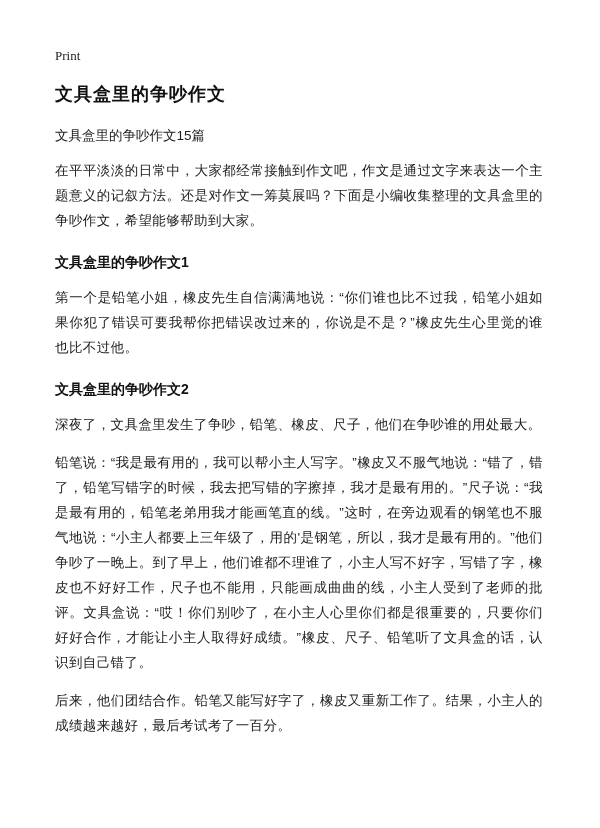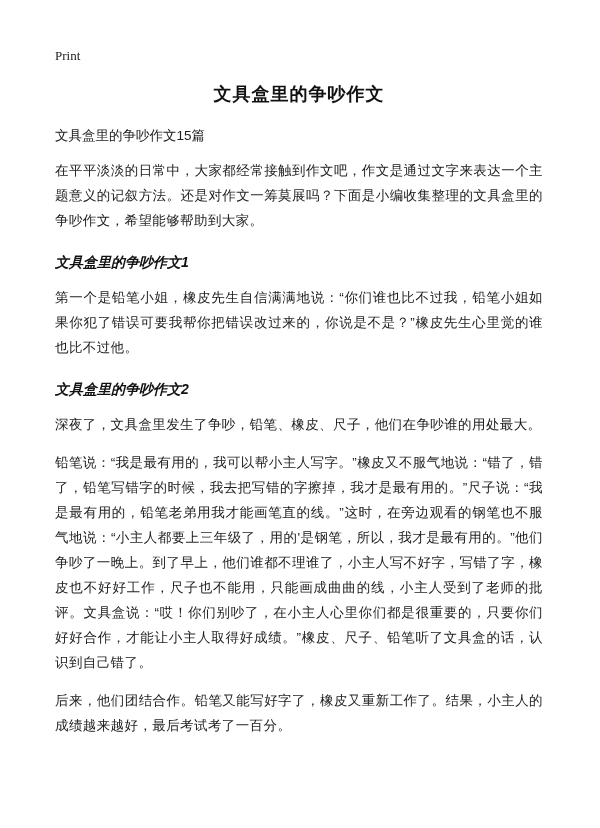--- a/index.html
+++ b/index.html
@@ -20,42 +20,40 @@
     font-family: "Liberation Serif", "DejaVu Serif", serif;
     font-size: 13px;
     color: #1c1c1c;
     margin-bottom: 18px;
     cursor: pointer;
     display: inline-block;
   }
   h1.title {
     font-size: 18px;
     font-weight: bold;
-    text-align: center;
     letter-spacing: 1px;
     margin: 0 0 21px 0;
     color: #111;
   }
   .subtitle {
     font-size: 13.5px;
     margin-bottom: 12px;
   }
   p.body-par {
     font-size: 13.5px;
     line-height: 25px;
     text-align: justify;
     margin: 13px 0;
     letter-spacing: 0.4px;
   }
   h2.sec-heading {
     font-size: 14px;
     font-weight: bold;
     margin: 21px 0 13px 0;
     color: #111;
-    font-style: italic;
   }
 </style>
 </head>
 <body>
 
 <div class="page">
 
   <span class="print-link">Print</span>
 
   <h1 class="title">文具盒里的争吵作文</h1>

